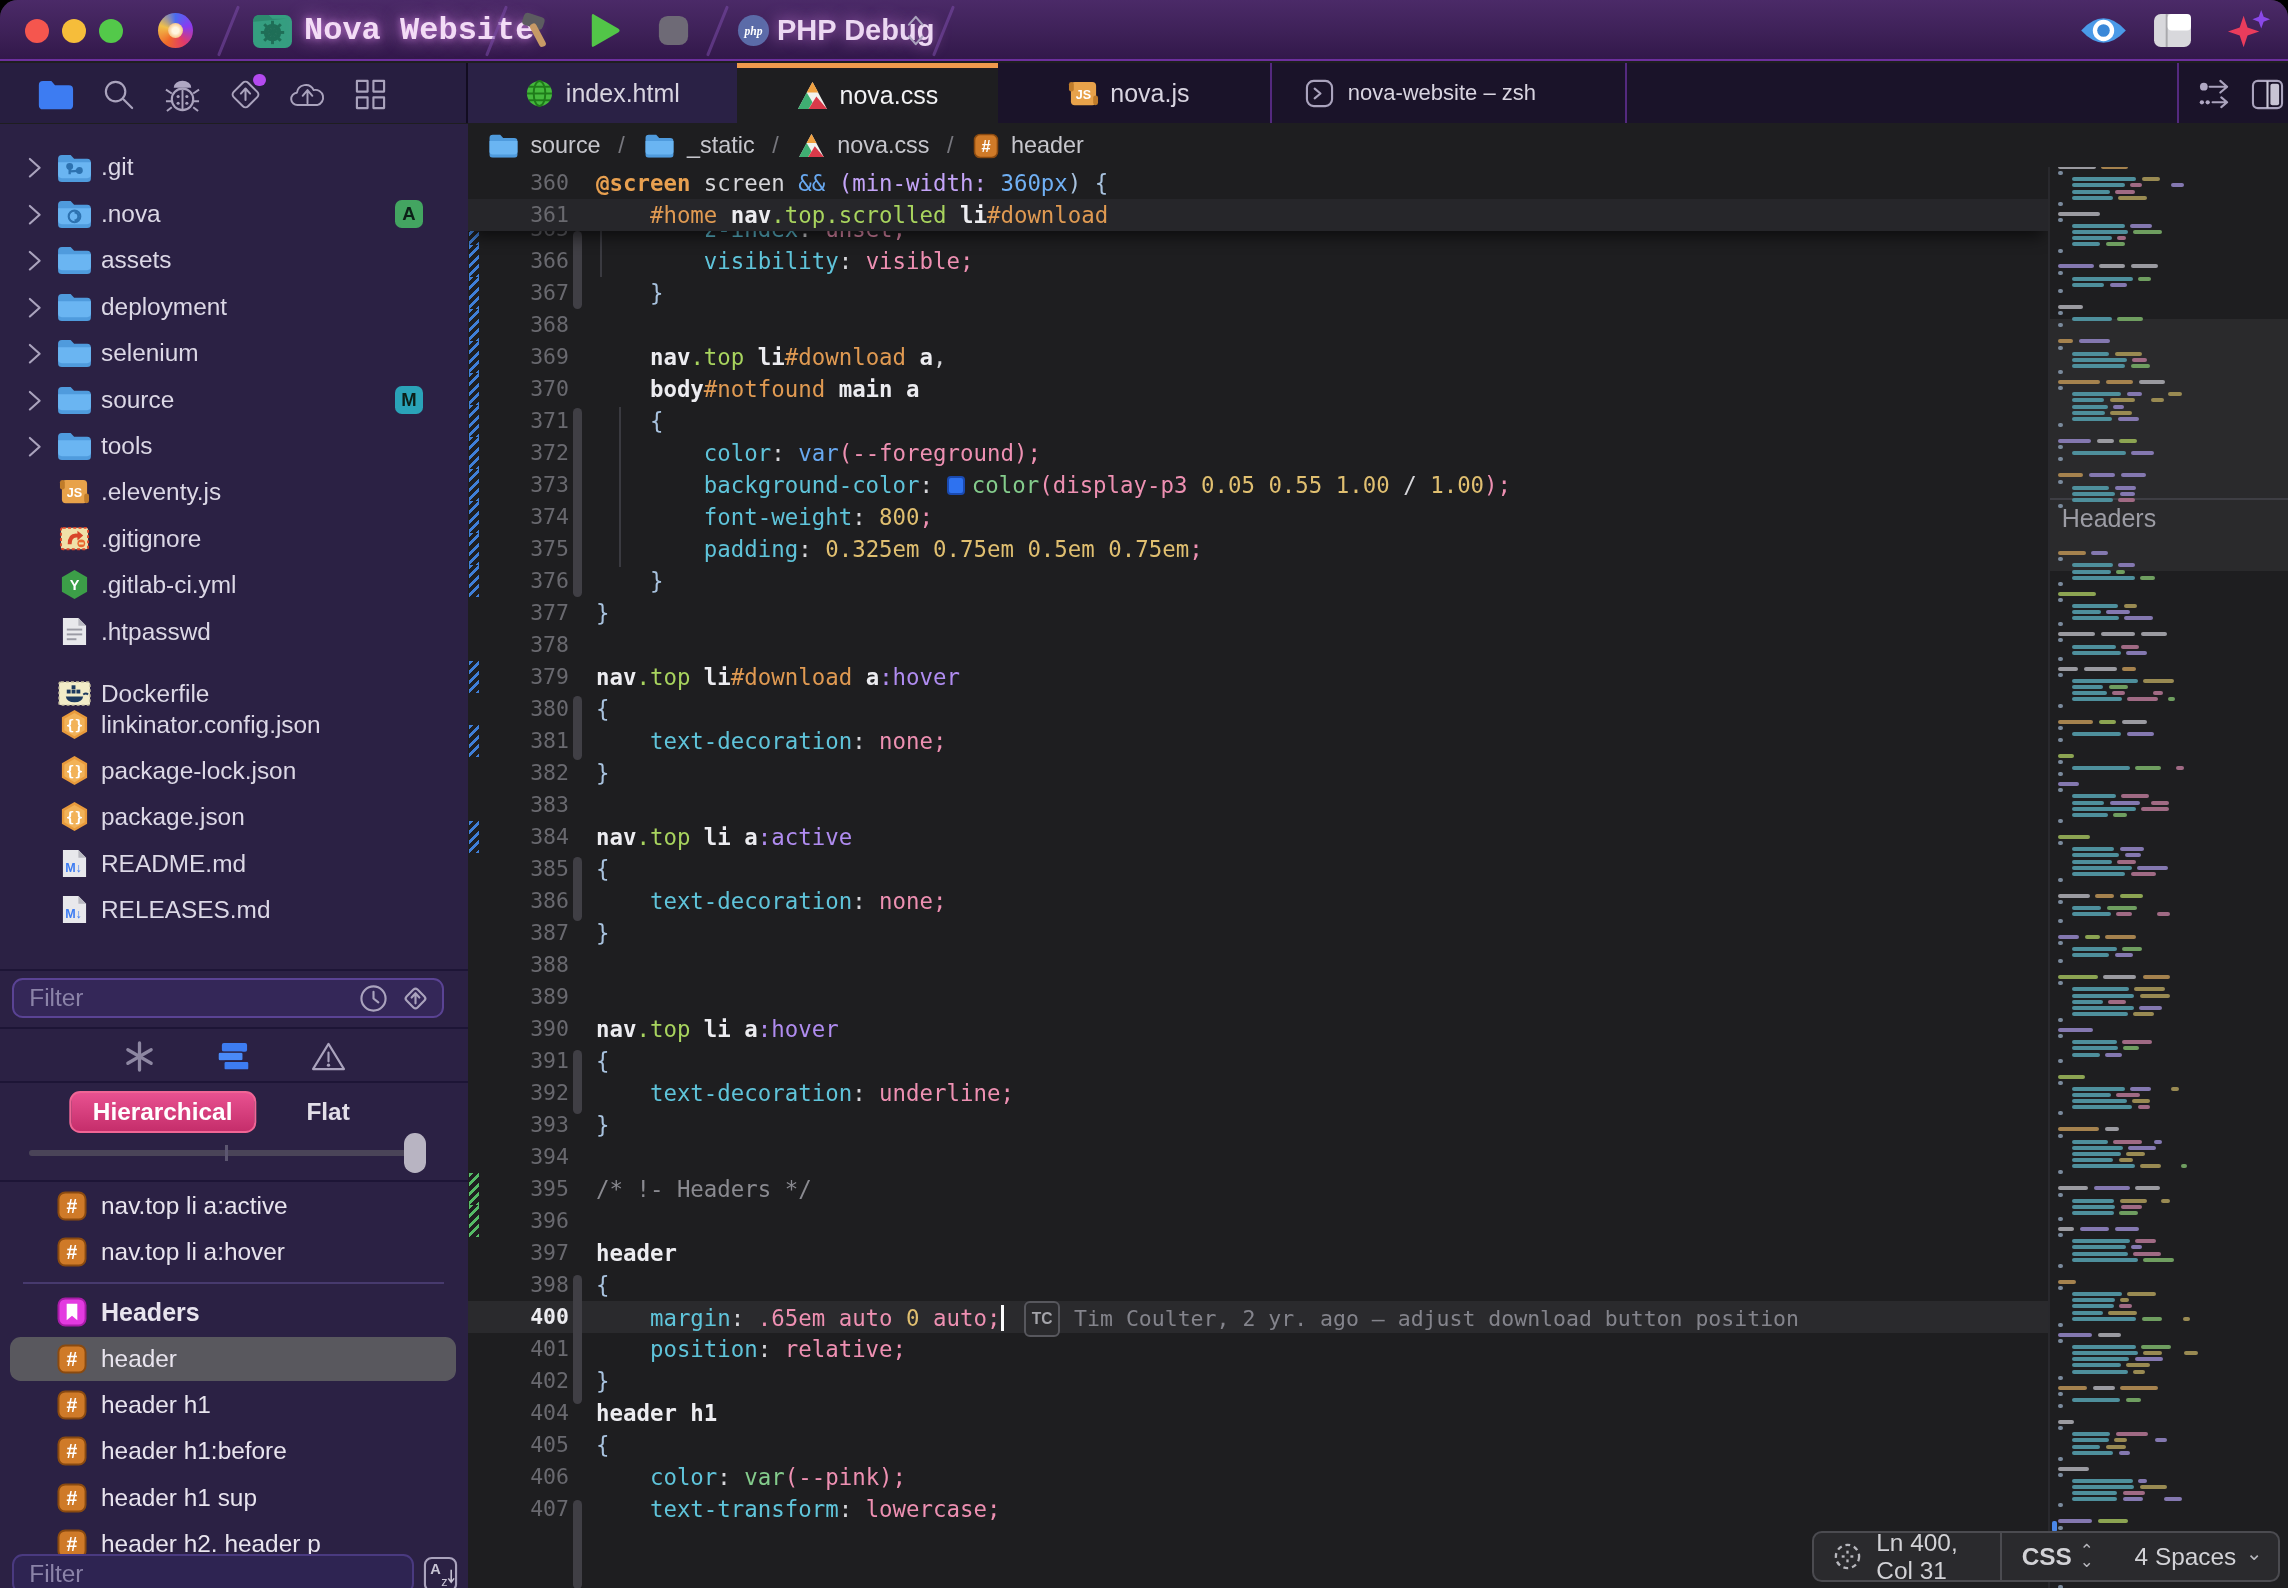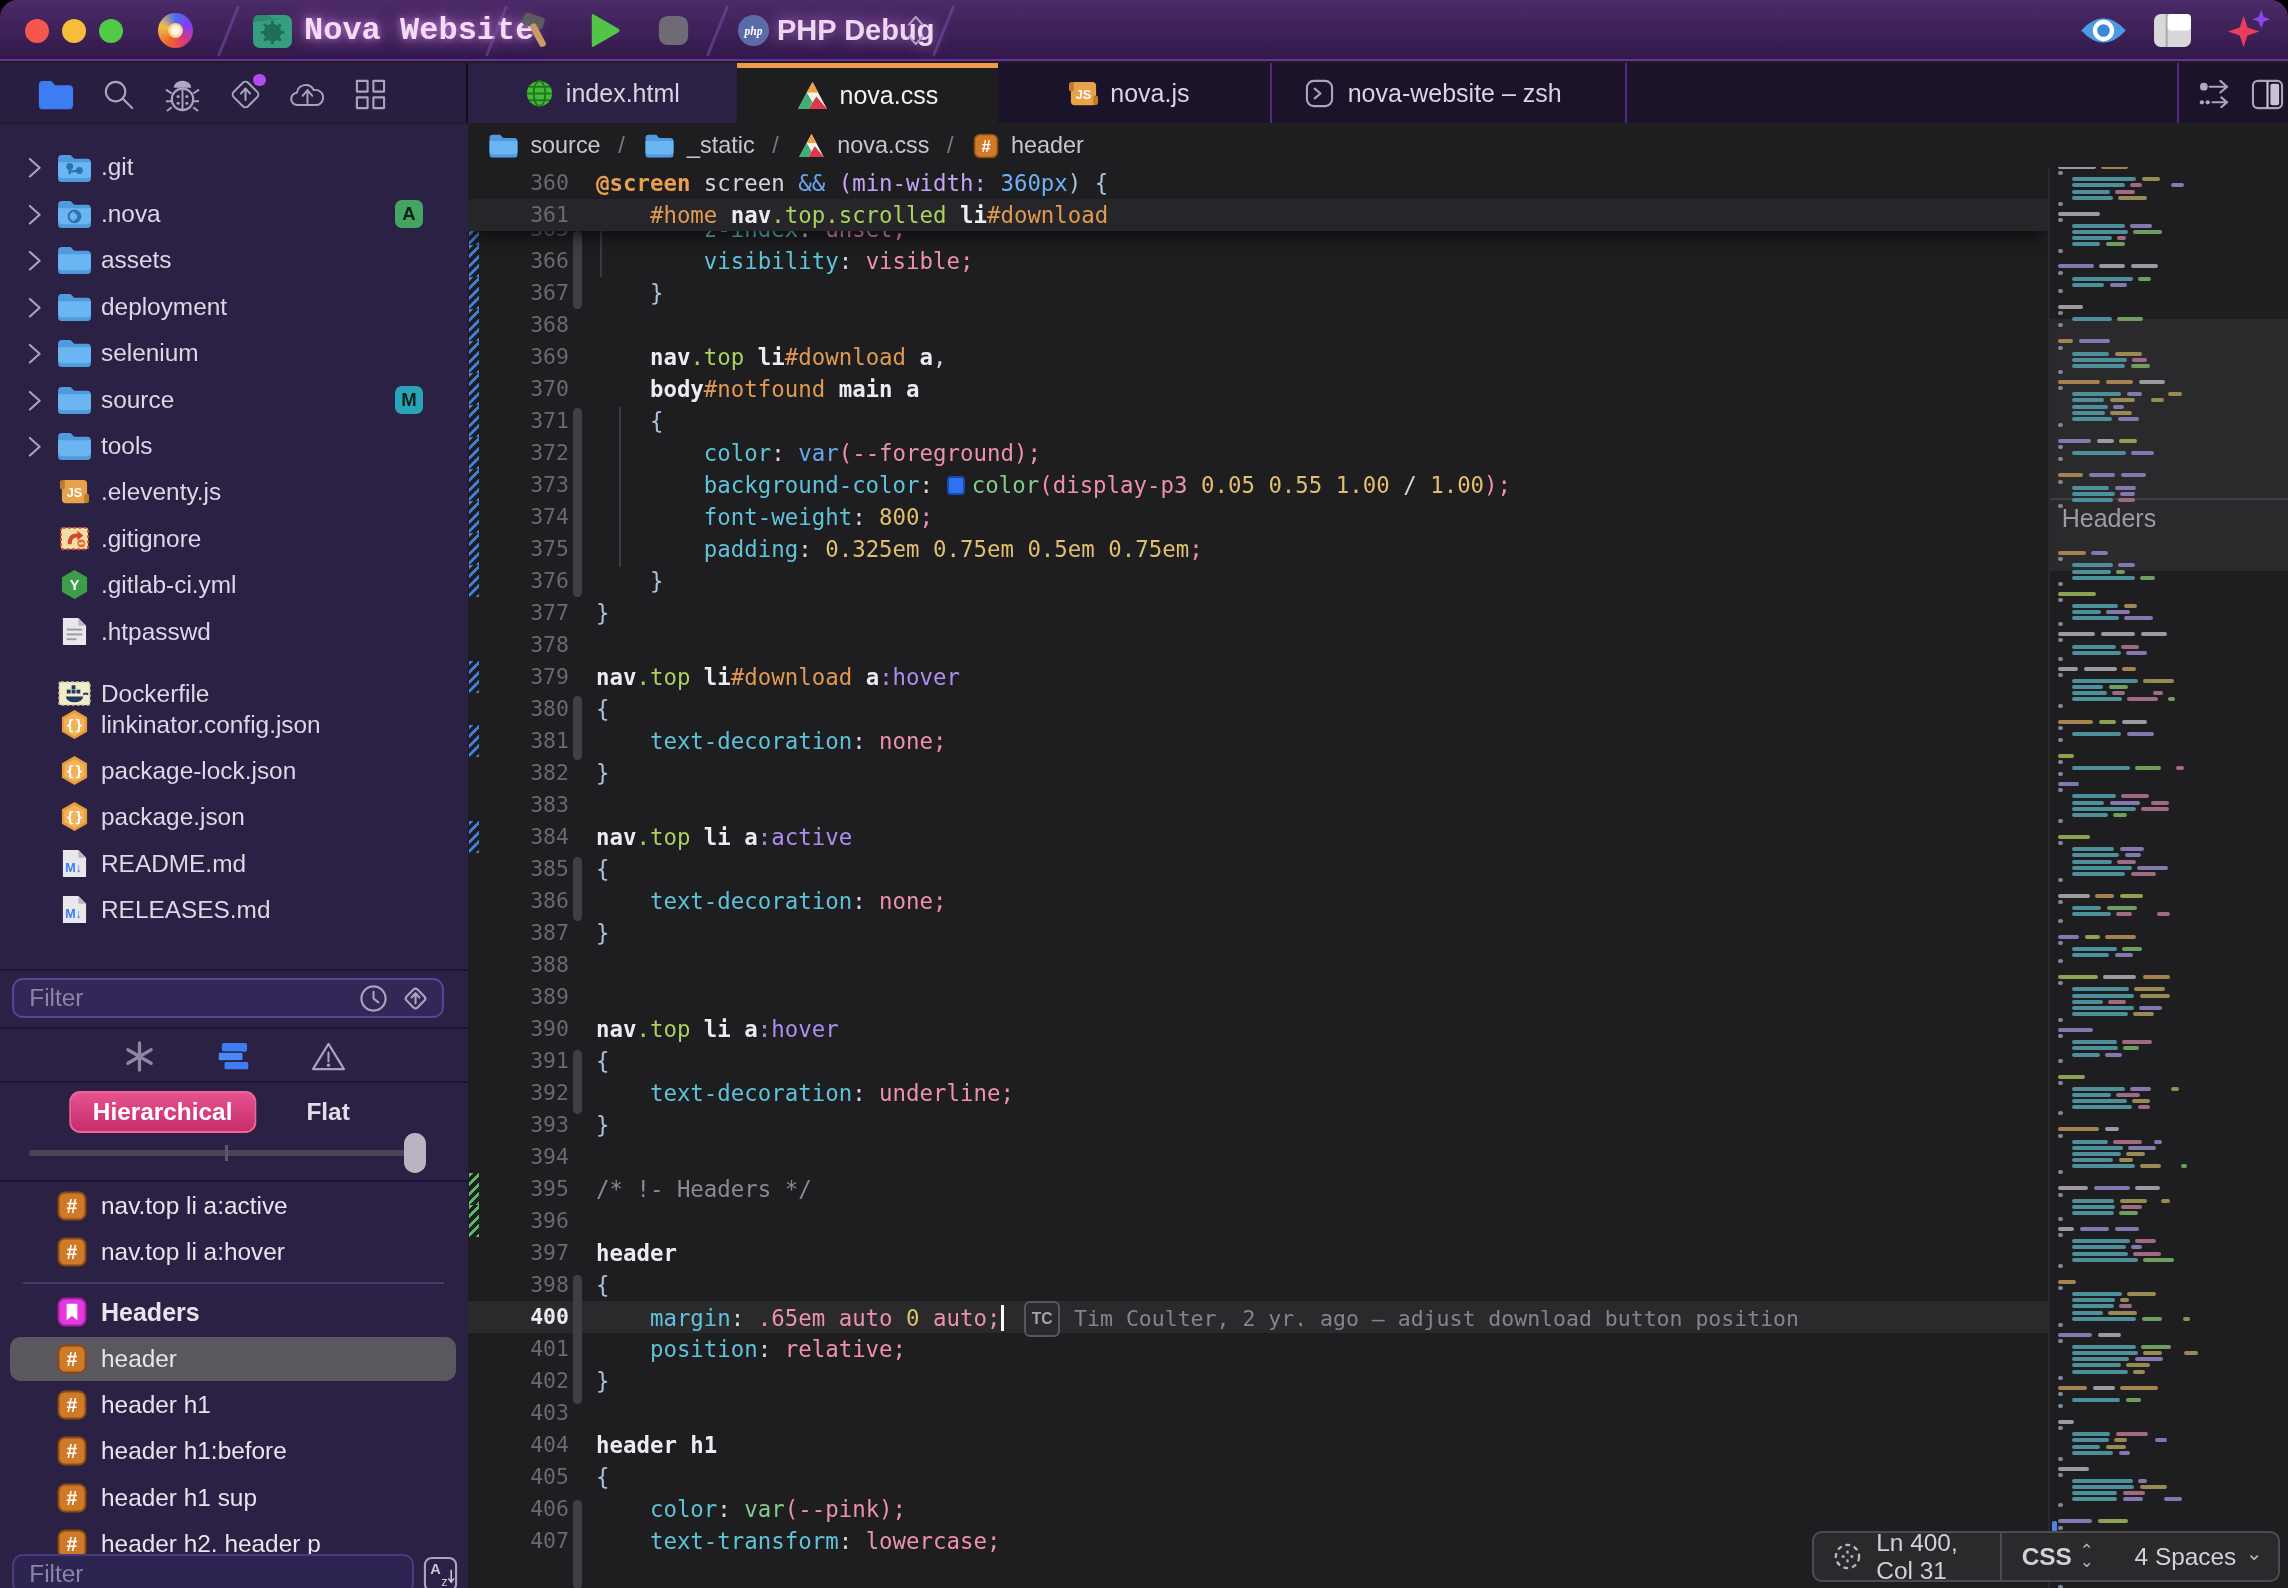--- a/index.html
+++ b/index.html
@@ -19,21 +19,21 @@
 
   
   #tabstrip { position:absolute; left:0; top:63px; width:2289px; height:60px; background:#1a1329; z-index:40;}
   #tabstrip .side-seg { position:absolute; left:0; top:0; width:468px; height:60px; background:#271e40; border-right:2px solid #120c20;}
   .sbicon { position:absolute; top:12.7px; width:37px; height:37px; display:flex; align-items:center; justify-content:center; }
   .tab { position:absolute; top:0; height:60px; display:flex; align-items:center; justify-content:center; gap:11.7px;
          color:#d8d4e0; font-size:25px; }
   .tab.active { background:#1e1e20; border-top:5.9px solid #f09a4c; color:#f2f2f4; }
   .tab.html-tab { background:#2a2145; }
   .tstrip-div { position:absolute; top:0; width:2px; height:60px; background:#54297f; }
-  .term-tab { position:absolute; top:0; height:60px; display:flex; align-items:center; gap:13.7px; color:#d8d4e0; font-size:25px;}
+  .term-tab { position:absolute; top:0; height:60px; display:flex; align-items:center; gap:13.7px; color:#d8d4e0; font-size:22px;}
 
   
   #sidebar { position:absolute; left:0; top:124px; width:468px; height:1465px; background:#2b2144; z-index:30; overflow:hidden;}
   .trow { position:absolute; left:0; width:468px; height:47px; display:flex; align-items:center; color:#dcd8e6; font-size:24.4px; }
   .trow .chev { position:absolute; left:25px; width:21.5px; height:21.5px; }
   .trow .ticon { position:absolute; left:57px; width:35px; height:35px; display:flex; align-items:center; justify-content:center;}
   .trow .tlabel { position:absolute; left:101px; white-space:nowrap; }
   .tbadge { position:absolute; left:395px; width:28px; height:28px; border-radius:6.8px; display:flex; align-items:center; justify-content:center;
             font-size:18.5px; font-weight:bold; color:#0c2018; }
   .sdivider { position:absolute; left:0; width:468px; height:2px; background:#1d1536; }
@@ -895,24 +895,20 @@
           <div class="lnum">400</div>
           <div class="codeline"><span class="tk-w">    </span><span class="tk-prop">margin</span><span class="tk-w">: </span><span class="tk-val">.65em auto</span><span class="tk-num"> 0</span><span class="tk-val"> auto;</span><span class="cursor"></span><span class="blame"><span class="tcbadge">TC</span>Tim Coulter, 2 yr. ago — adjust download button position</span></div>
         </div>
         <div class="crow">
           <div class="lnum">401</div>
           <div class="codeline"><span class="tk-w">    </span><span class="tk-prop">position</span><span class="tk-w">: </span><span class="tk-val">relative;</span></div>
         </div>
         <div class="crow">
           <div class="lnum">402</div>
           <div class="codeline"><span class="tk-br">}</span></div>
-        </div>
-        <div class="crow">
-          <div class="lnum">403</div>
-          <div class="codeline"></div>
         </div>
         <div class="crow">
           <div class="lnum">404</div>
           <div class="codeline"><span class="tk-sel">header h1</span></div>
         </div>
         <div class="crow">
           <div class="lnum">405</div>
           <div class="codeline"><span class="tk-br">{</span></div>
         </div>
         <div class="crow">

